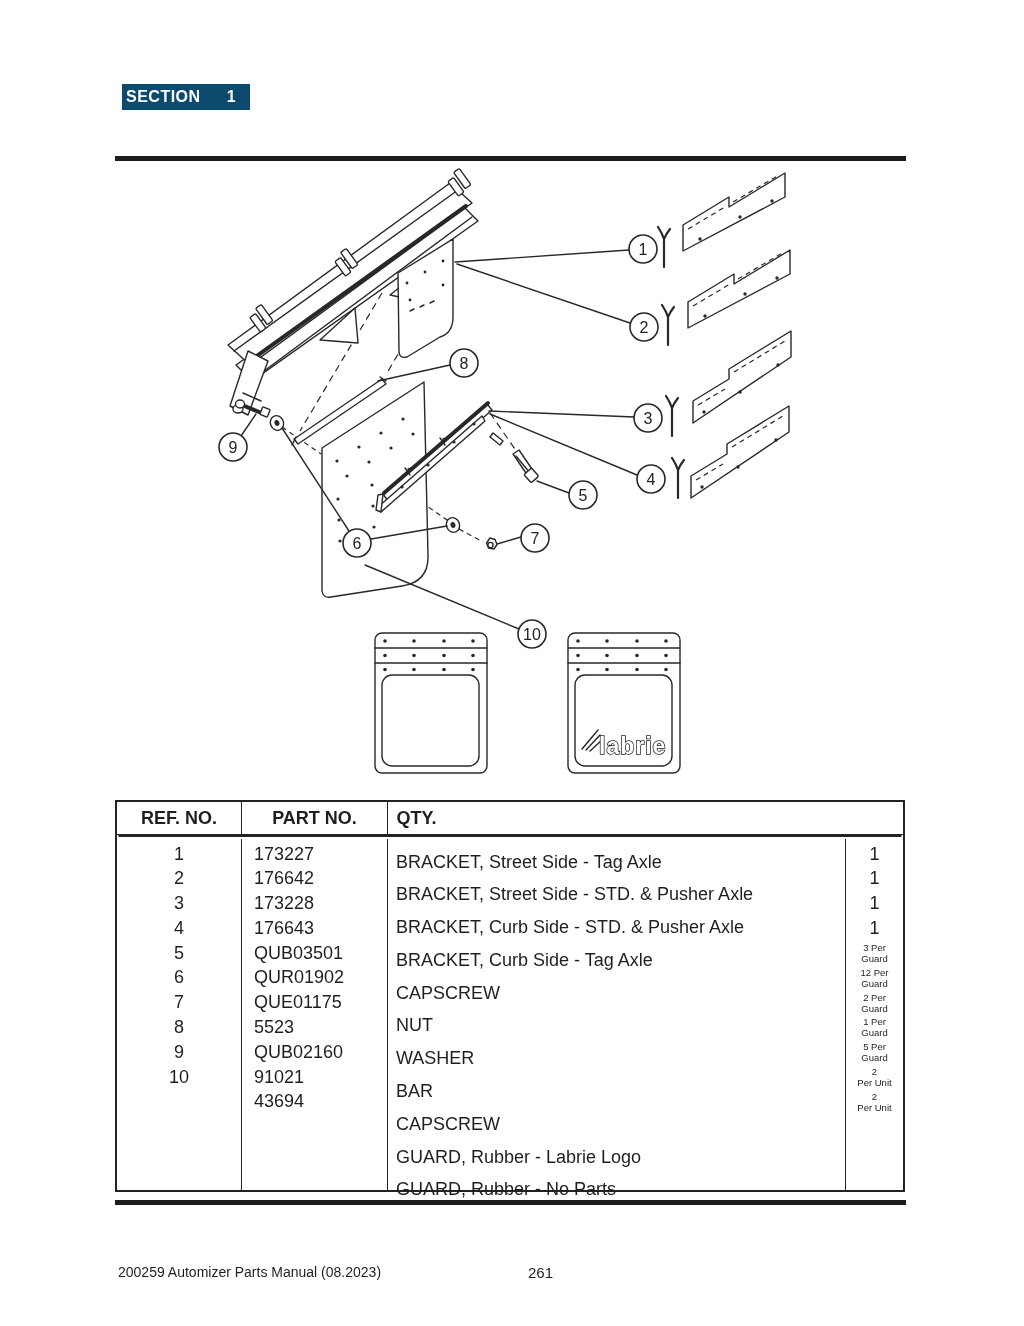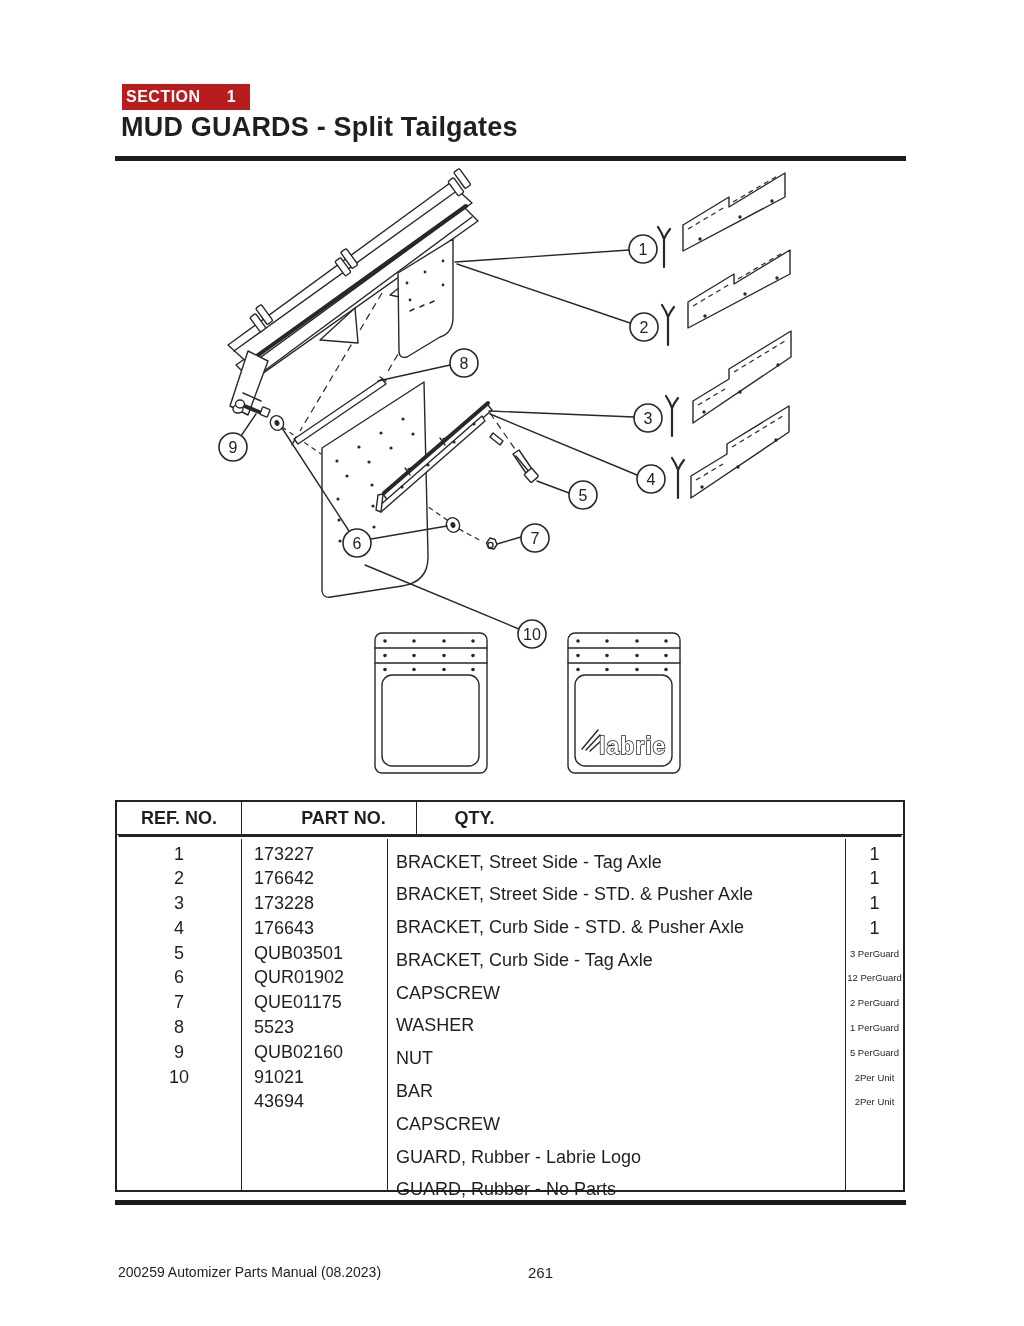--- a/index.html
+++ b/index.html
@@ -1,19 +1,19 @@
 <!DOCTYPE html>
 <html><head>
 <meta charset="utf-8">
 <style>
   html,body{margin:0;padding:0;background:#e8e8e8;}
   #page{position:relative;width:1024px;height:1326px;background:#ffffff;
         font-family:"Liberation Sans",sans-serif;color:#1f1f1f;overflow:hidden;margin:0 auto;}
   
-  #section-box{position:absolute;left:122px;top:84px;height:26px;background:#b91c1c;
+  #section-box{position:absolute;left:122px;top:84px;height:26px;background:#0c4a6e;
                color:#fff;font-weight:bold;font-size:16px;display:flex;align-items:center;
                padding:0 14px 0 4px;letter-spacing:.5px;}
   #section-box .num{margin-left:26px;}
   #page-title{position:absolute;left:121px;top:112px;font-size:27px;font-weight:bold;letter-spacing:.2px;}
   .thick-rule{position:absolute;left:115px;width:791px;height:5px;background:#1c1c1c;}
   #rule-top{top:156px;}
   #rule-bottom{top:1200px;}
   
   #diagram{position:absolute;left:110px;top:165px;width:810px;height:625px;}
   .ln{fill:none;stroke:#282828;stroke-width:1.4;stroke-linejoin:round;stroke-linecap:round;}
@@ -22,51 +22,50 @@
   .dash2{fill:none;stroke:#282828;stroke-width:1.2;stroke-dasharray:5 4;}
   .thk{stroke-width:4;}
   .dot{fill:#282828;stroke:none;}
   .callout-circle{fill:#fff;stroke:#282828;stroke-width:1.6;}
   .callout-text{font-family:"Liberation Sans",sans-serif;font-size:16px;fill:#232323;}
   .logo-text{font-family:"Liberation Sans",sans-serif;font-weight:bold;font-size:23px;
              fill:#ffffff;stroke:#232323;stroke-width:1.5px;paint-order:stroke;letter-spacing:1px;}
   
   #parts-table{position:absolute;left:115px;top:800px;width:790px;height:392px;
                border:2px solid #222;box-sizing:border-box;background:#fff;}
-  #t-head{display:flex;height:32px;border-bottom:1.5px solid #222;box-shadow:0 3.5px 0 -1.5px #222;gap:29px;}
+  #t-head{display:flex;height:32px;border-bottom:1.5px solid #222;box-shadow:0 3.5px 0 -1.5px #222;}
   #t-head .hc{font-weight:bold;font-size:18px;display:flex;align-items:center;justify-content:center;
               box-sizing:border-box;}
   #t-body{display:flex;height:calc(100% - 36px);margin-top:3.5px;}
   .col{box-sizing:border-box;padding-top:3px;}
   .c1{width:125px;border-right:1.5px solid #222;}
   .c2{width:146px;border-right:1.5px solid #222;}
   .c3{width:458px;border-right:1.5px solid #222;}
   .c4{width:57px;border-right:none !important;}
   #t-head .c1,#t-head .c2,#t-head .c3{border-right:1.5px solid #222;}
   .cell-line{height:24.8px;line-height:24.8px;font-size:18px;white-space:nowrap;overflow:visible;}
   .ref-line{text-align:center;}
   .part-line{padding-left:12px;}
   .desc-line{padding-left:8px;margin-top:8px;}
   .qty-line{text-align:center;}
-  .qty-multi{height:24.8px;display:flex;align-items:center;justify-content:center;
+  .qty-multi{height:24.8px;display:flex;flex-direction:column;align-items:center;justify-content:center;
              font-size:9.5px;line-height:11px;text-align:center;}
   
   #footer-left{position:absolute;left:118px;top:1264px;font-size:14px;}
   #footer-page{position:absolute;left:528px;top:1264px;font-size:15px;}
 </style>
 </head>
 <body>
 
 <div id="page">
 
   <div id="section-box">
     <span>SECTION</span>
     <span class="num">1</span>
   </div>
-  <div id="page-title">MUD GUARDS - Split Tailgates</div>
   <div id="rule-top" class="thick-rule"></div>
 
   <svg id="diagram" viewBox="0 0 810 625">
 
     <g>
       <path class="dash" d="M272,128 L190,266"></path>
       <path class="dash" d="M342,96 L277,208"></path>
       <path class="dash" d="M380,248 L425,313"></path>
       <path class="dash2" d="M172,262 L211,289"></path>
       <path class="dash2" d="M304,332 L340,357"></path>
@@ -348,22 +347,22 @@
           <div class="cell-line part-line">QUB02160</div>
           <div class="cell-line part-line">91021</div>
           <div class="cell-line part-line">43694</div>
         </div>
       <div class="col c3" id="col-desc">
           <div class="cell-line desc-line">BRACKET, Street Side - Tag Axle</div>
           <div class="cell-line desc-line">BRACKET, Street Side - STD. &amp; Pusher Axle</div>
           <div class="cell-line desc-line">BRACKET, Curb Side - STD. &amp; Pusher Axle</div>
           <div class="cell-line desc-line">BRACKET, Curb Side - Tag Axle</div>
           <div class="cell-line desc-line">CAPSCREW</div>
+          <div class="cell-line desc-line">NUT</div>
           <div class="cell-line desc-line">WASHER</div>
-          <div class="cell-line desc-line">NUT</div>
           <div class="cell-line desc-line">BAR</div>
           <div class="cell-line desc-line">CAPSCREW</div>
           <div class="cell-line desc-line">GUARD, Rubber - Labrie Logo</div>
           <div class="cell-line desc-line">GUARD, Rubber - No Parts</div>
         </div>
       <div class="col c4" id="col-qty">
           <div class="cell-line qty-line">1</div>
           <div class="cell-line qty-line">1</div>
           <div class="cell-line qty-line">1</div>
           <div class="cell-line qty-line">1</div>

